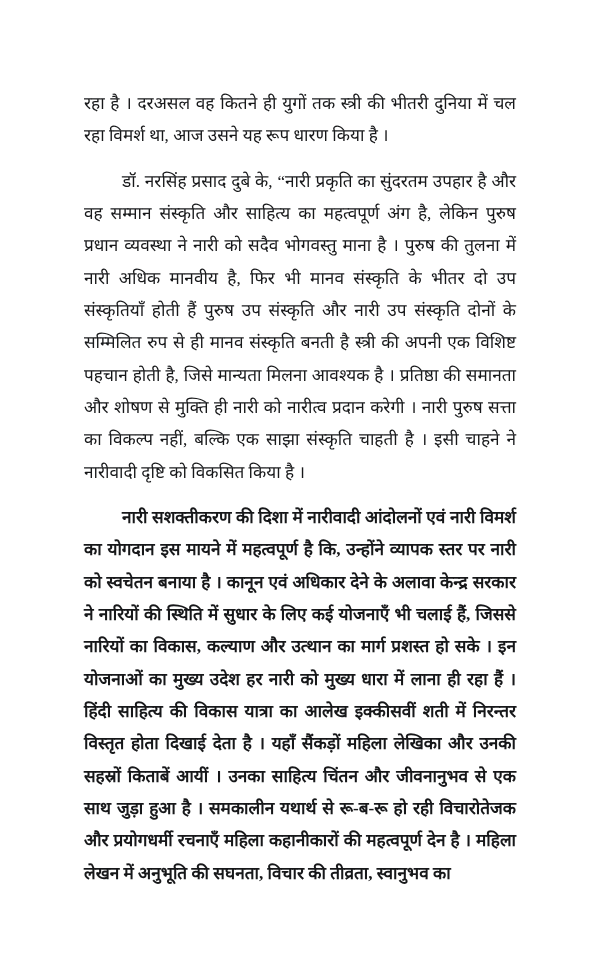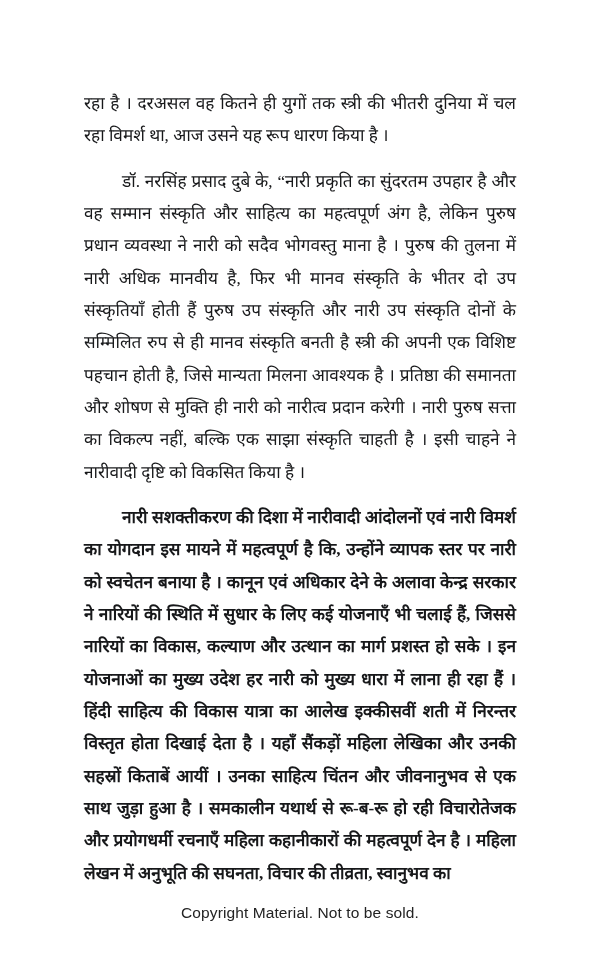--- a/index.html
+++ b/index.html
@@ -55,14 +55,13 @@
 </style>
 </head>
 <body>
 
 <div class="page">
   <div class="body-text">
     <p class="para">रहा है । दरअसल वह कितने ही युगों तक स्त्री की भीतरी दुनिया में चल रहा विमर्श था, आज उसने यह रूप धारण किया है ।</p>
     <p class="para indent">डॉ. नरसिंह प्रसाद दुबे के, “नारी प्रकृति का सुंदरतम उपहार है और वह सम्मान संस्कृति और साहित्य का महत्वपूर्ण अंग है, लेकिन पुरुष प्रधान व्यवस्था ने नारी को सदैव भोगवस्तु माना है । पुरुष की तुलना में नारी अधिक मानवीय है, फिर भी मानव संस्कृति के भीतर दो उप संस्कृतियाँ होती हैं पुरुष उप संस्कृति और नारी उप संस्कृति दोनों के सम्मिलित रुप से ही मानव संस्कृति बनती है स्त्री की अपनी एक विशिष्ट पहचान होती है, जिसे मान्यता मिलना आवश्यक है । प्रतिष्ठा की समानता और शोषण से मुक्ति ही नारी को नारीत्व प्रदान करेगी । नारी पुरुष सत्ता का विकल्प नहीं, बल्कि एक  साझा संस्कृति चाहती है । इसी चाहने ने नारीवादी दृष्टि को विकसित किया है ।</p>
     <p class="para indent">नारी सशक्तीकरण की दिशा में नारीवादी आंदोलनों एवं नारी विमर्श का योगदान इस मायने में महत्वपूर्ण है कि, उन्होंने व्यापक स्तर पर नारी को स्वचेतन बनाया है । कानून एवं अधिकार देने के अलावा केन्द्र सरकार ने नारियों की स्थिति में सुधार के लिए कई योजनाएँ भी चलाई हैं, जिससे नारियों का विकास, कल्याण और उत्थान का मार्ग प्रशस्त हो सके । इन योजनाओं का मुख्य उदेश हर नारी को मुख्य धारा में लाना ही रहा हैं । हिंदी साहित्य की विकास यात्रा का आलेख इक्कीसवीं शती में निरन्तर विस्तृत होता दिखाई देता है । यहाँ सैंकड़ों महिला लेखिका और उनकी सहस्रों किताबें आयीं । उनका साहित्य चिंतन और जीवनानुभव से एक साथ जुड़ा हुआ है । समकालीन यथार्थ से रू-ब-रू हो रही विचारोतेजक और प्रयोगधर्मी रचनाएँ महिला कहानीकारों की महत्वपूर्ण देन है । महिला लेखन में अनुभूति की सघनता, विचार की तीव्रता, स्वानुभव का</p>
   </div>
-  <div class="footer">Copyright Material. Not to be sold.</div>
 </div>
 
 </body></html>

